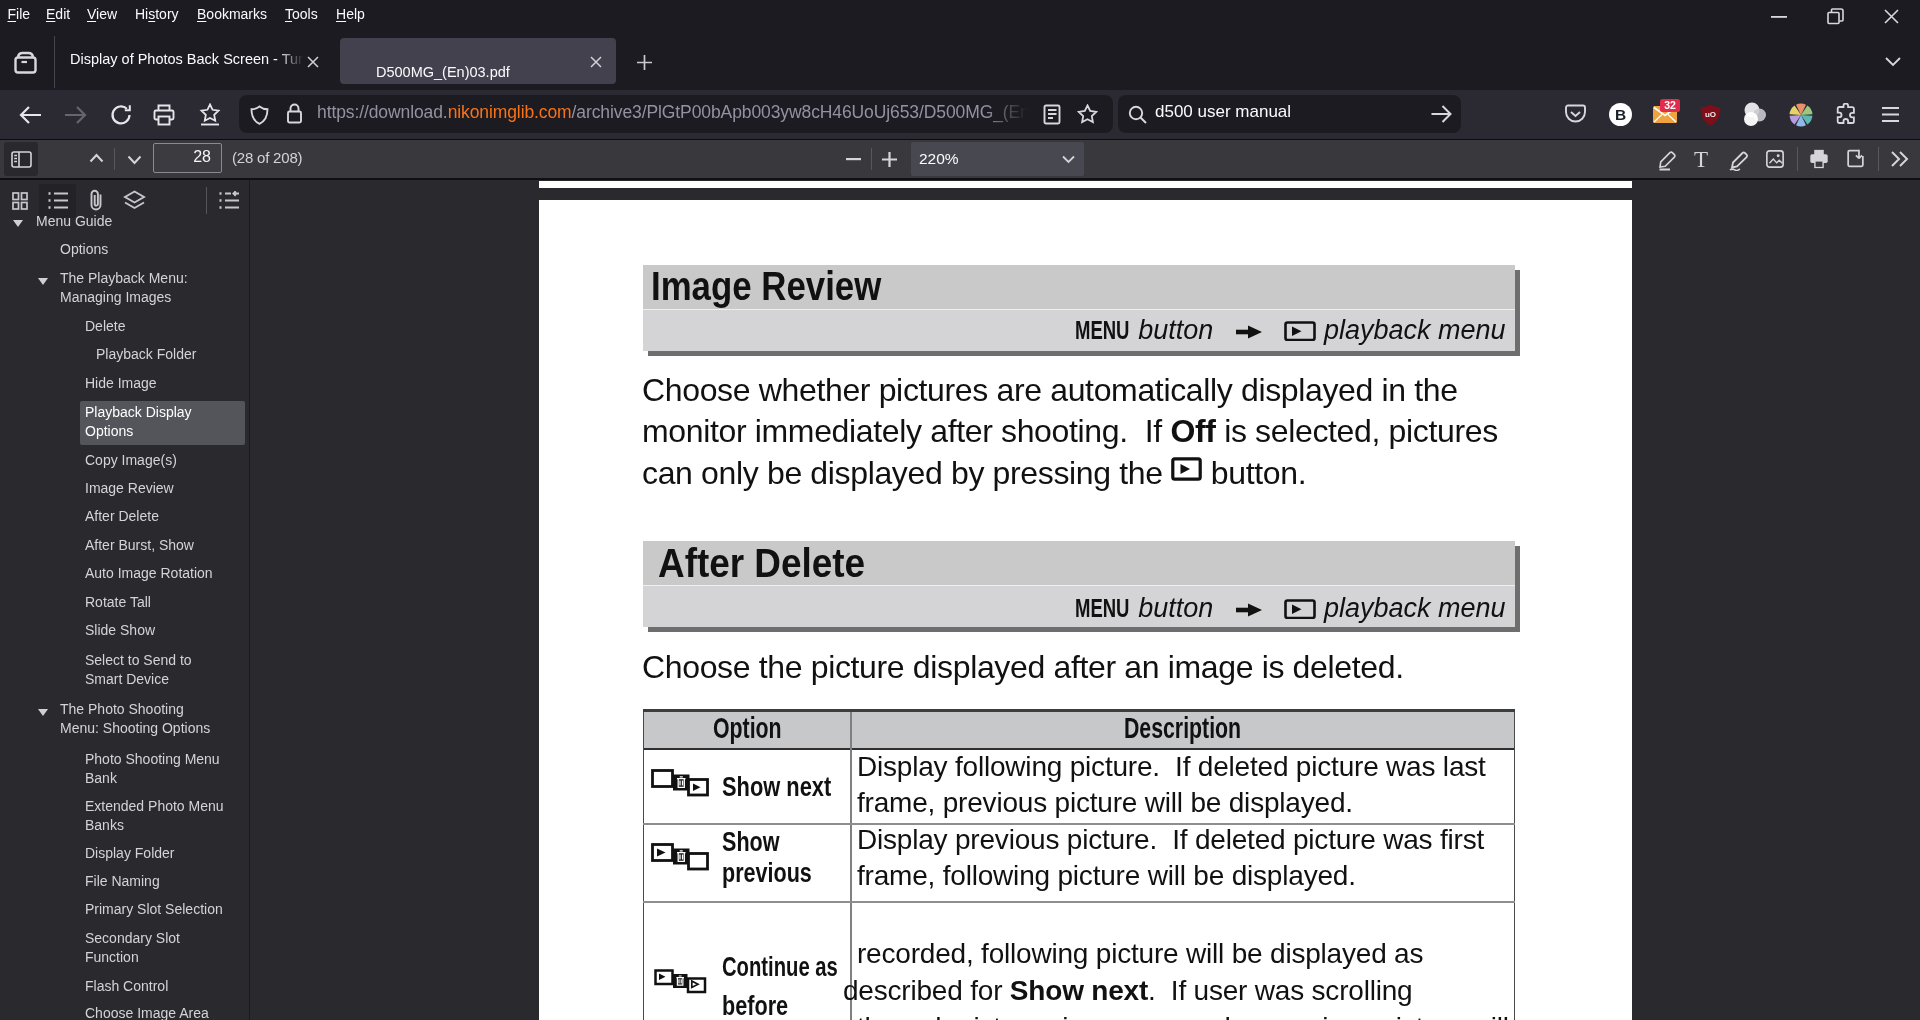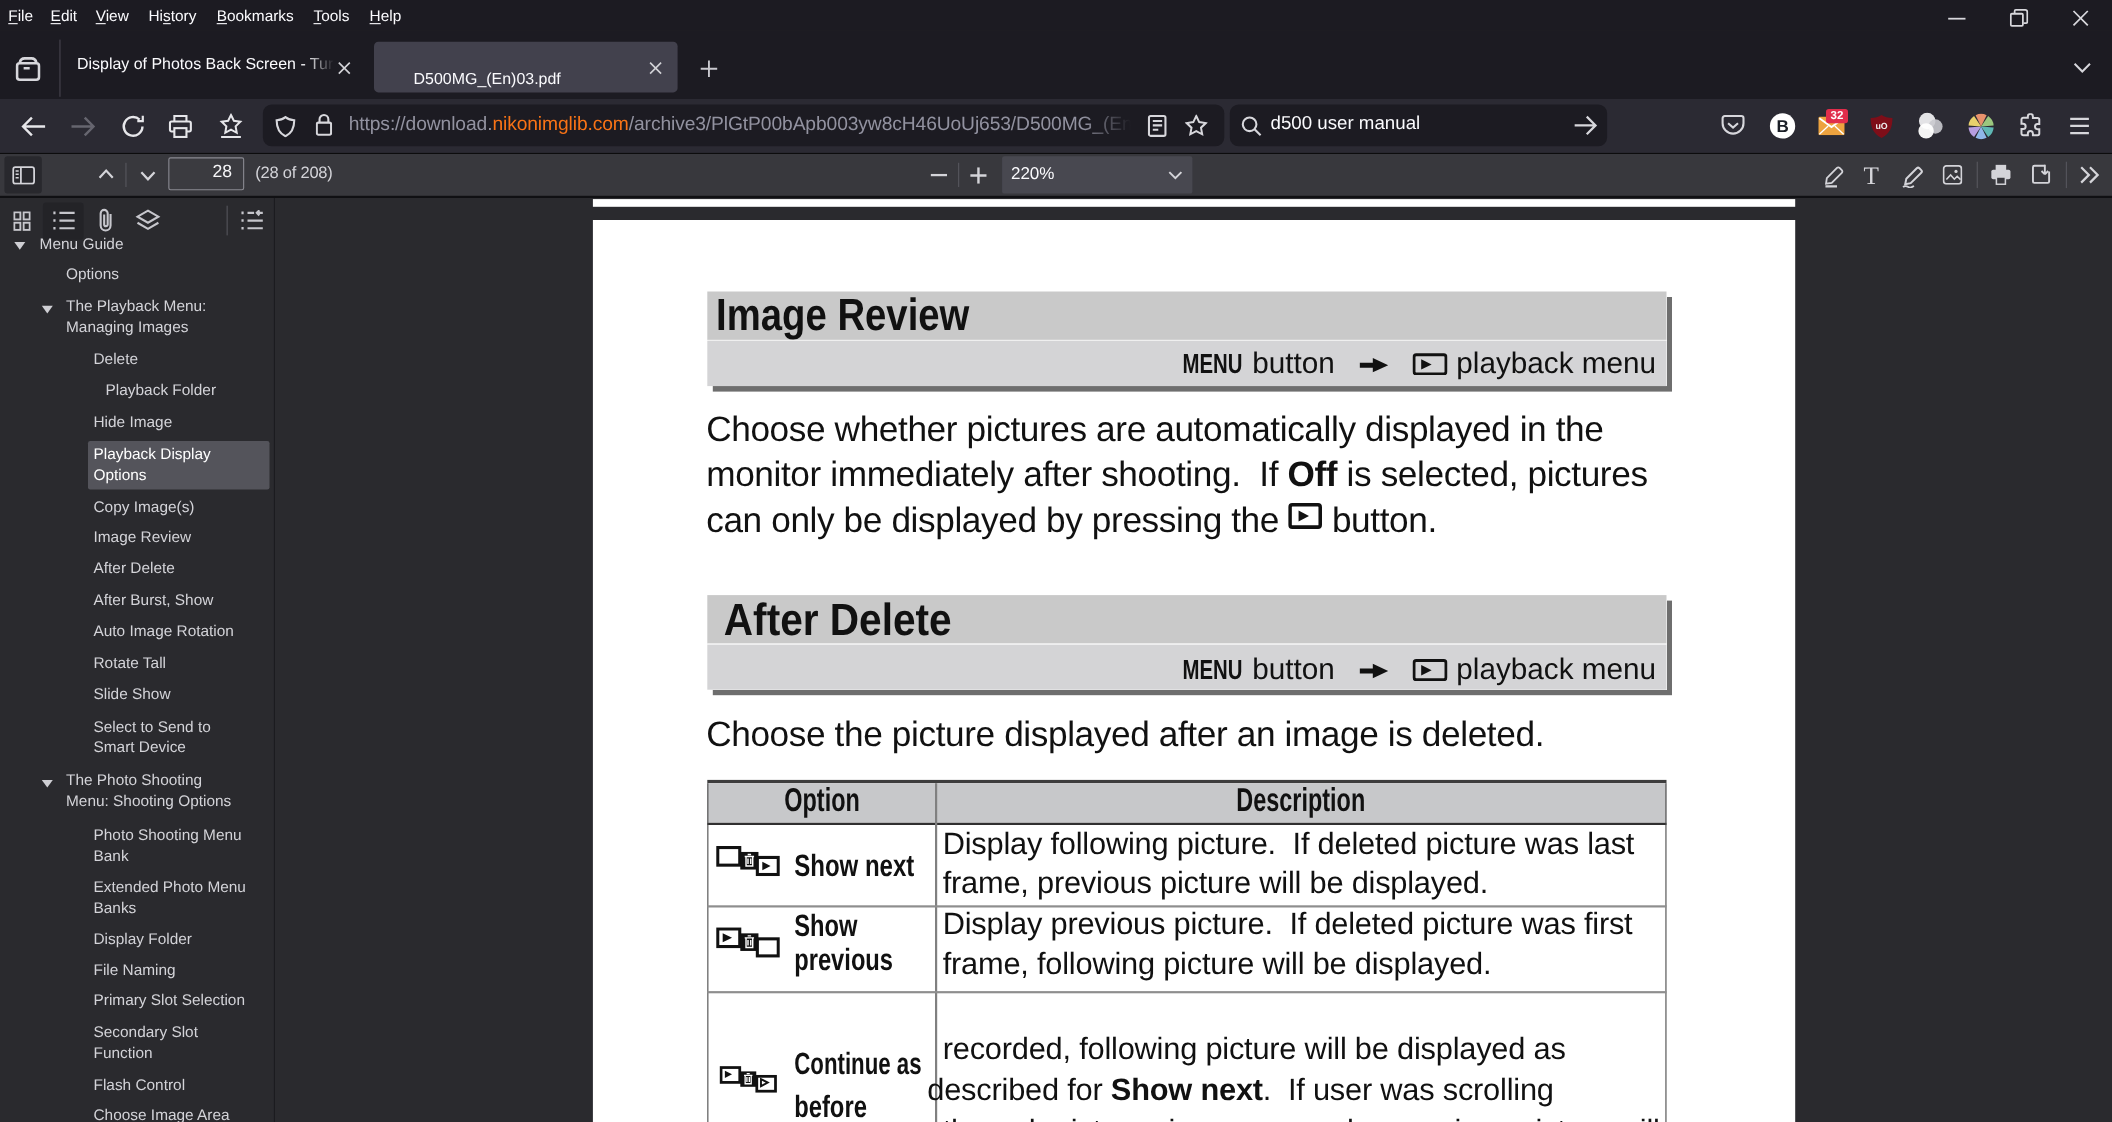--- a/index.html
+++ b/index.html
@@ -29,21 +29,21 @@
   #page { position:absolute; left:539px; top:19.5px; width:1092.5px; height:821px; background:#fff; overflow:hidden; color:#111; }
   .pl { position:absolute; white-space:nowrap; font-size:32px; letter-spacing:-0.35px; line-height:36px;text-align:center; }
   .tl { position:absolute; white-space:nowrap; font-size:28px; letter-spacing:-0.2px; line-height:32px; }
   .hdrbox { position:absolute; left:104px; width:872px; height:86px; box-shadow:5px 5px 0 #6e6e6e; }
   .hdrtop { position:absolute; left:0; top:0; width:100%; height:44.5px; background:#c9c9c9; }
   .hdrbot { position:absolute; left:0; top:45.5px; width:100%; bottom:0; background:#d4d4d6; }
   .hdrdiv { position:absolute; left:0; top:44.5px; width:100%; height:1px; background:#efefef; }
   .htitle { position:absolute; font-size:41px; font-weight:bold; transform:scaleX(0.877); transform-origin:left; line-height:41px; letter-spacing:0; }
   .menuline { position:absolute; right:126px; line-height:27px; white-space:nowrap; }
   .mi-menu { font-weight:bold; font-size:25px; display:inline-block; transform:scaleX(0.74); transform-origin:left; margin-right:-18px; letter-spacing:0; }
-  .mi-it { font-size:27px; letter-spacing:0; }
+  .mi-it { font-style:italic; font-size:27px; letter-spacing:0; }
   .cnd { display:inline-block; transform-origin:left; font-weight:bold; }
 </style>
 </head>
 <body>
 <div id="root">
 
   <div id="menubar">
     <span class="mi" style="left:7.5px"><u>F</u>ile</span>
     <span class="mi" style="left:46px"><u>E</u>dit</span>
     <span class="mi" style="left:87px"><u>V</u>iew</span>

